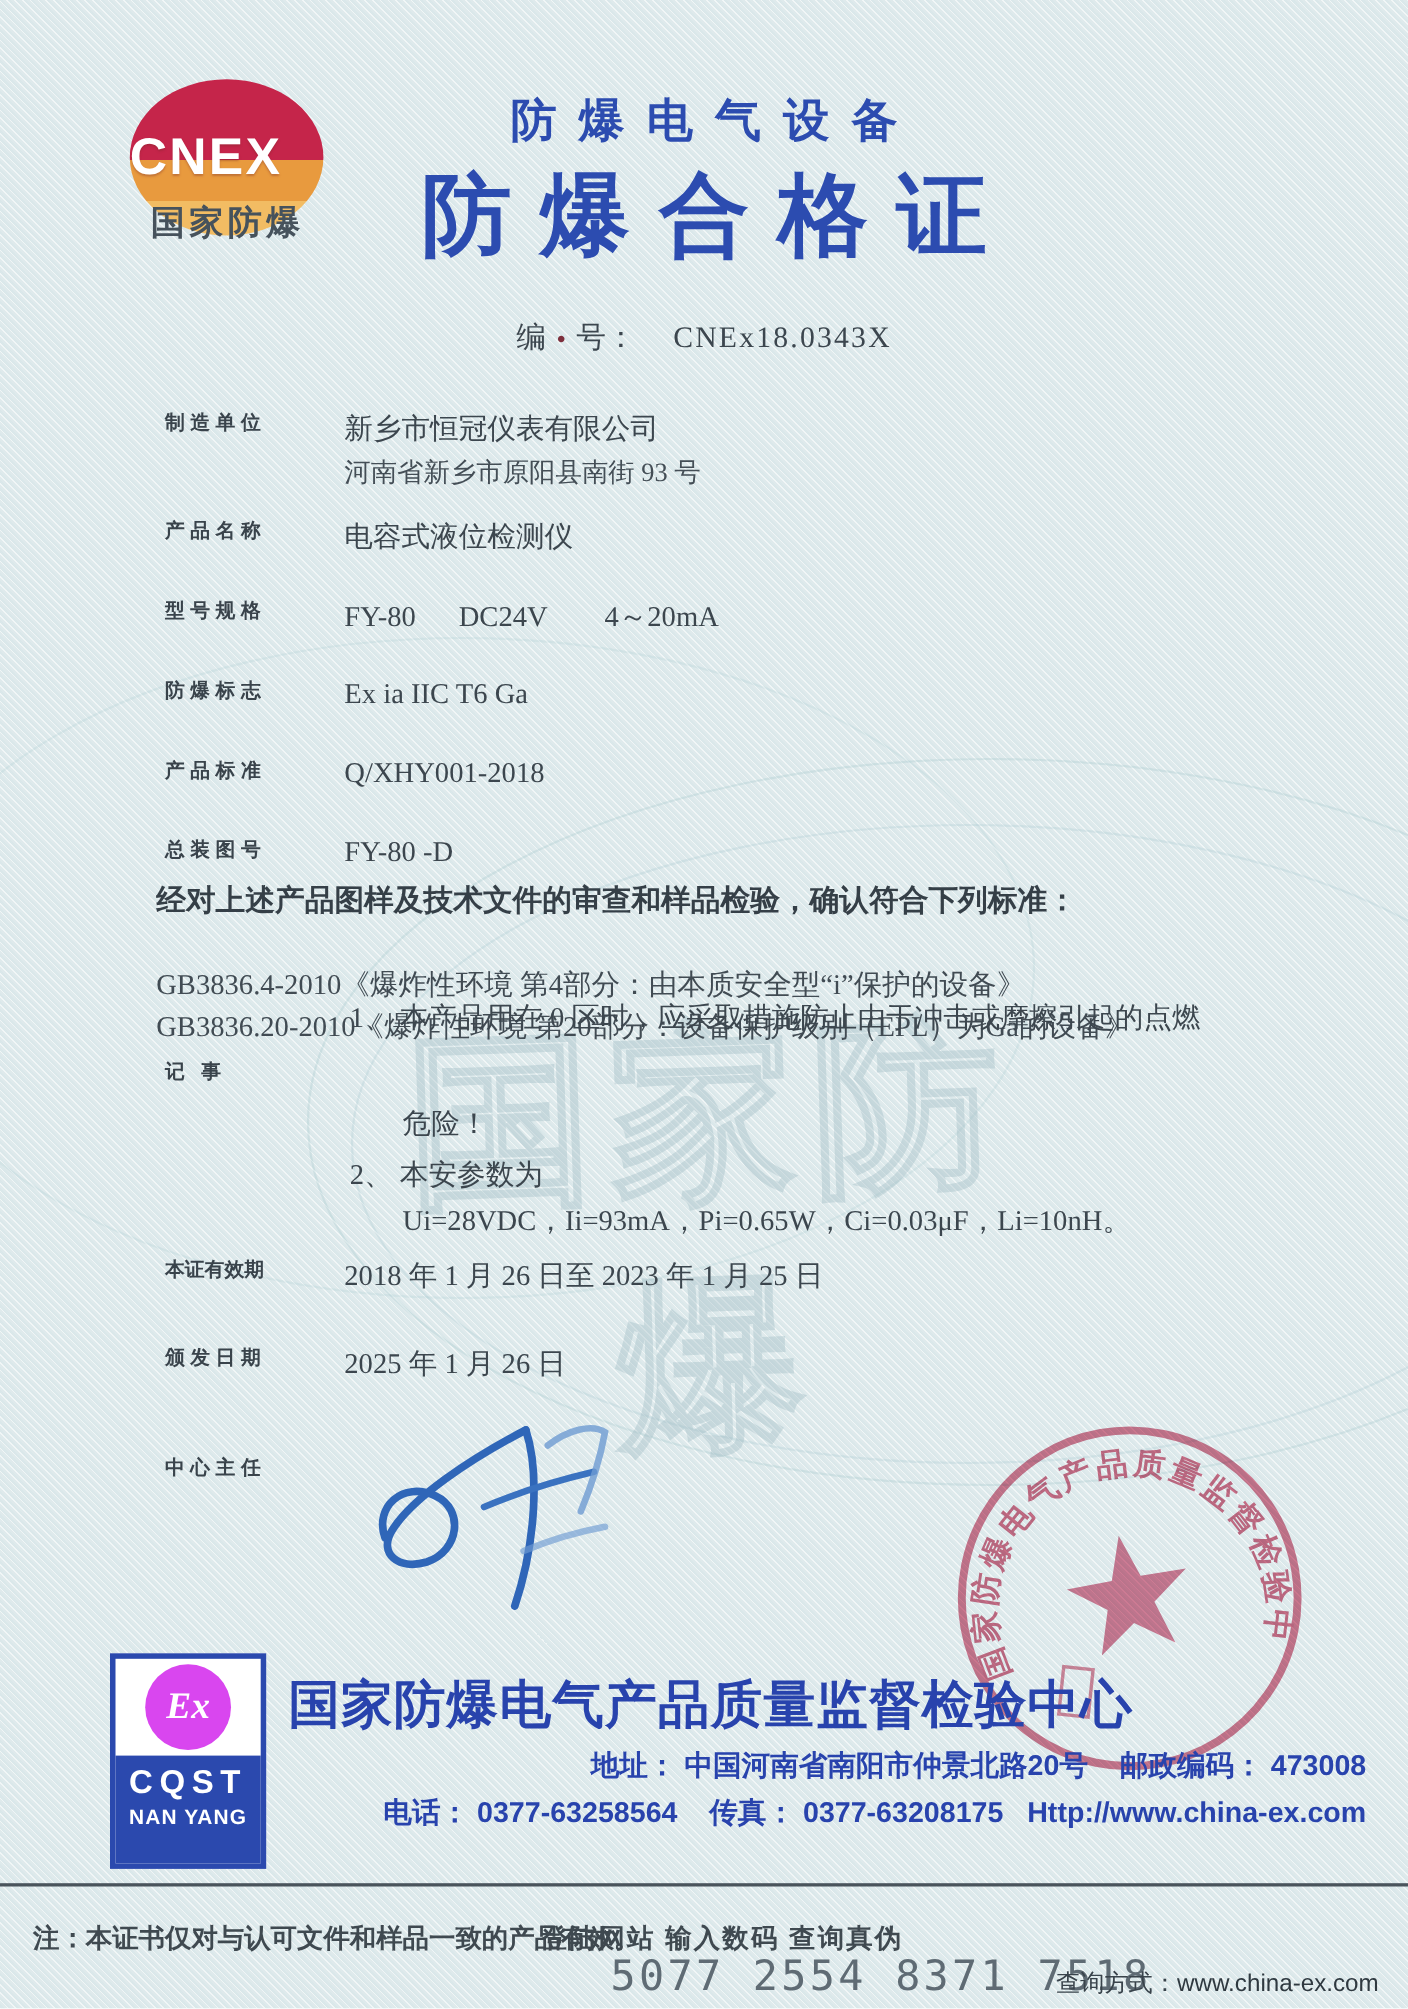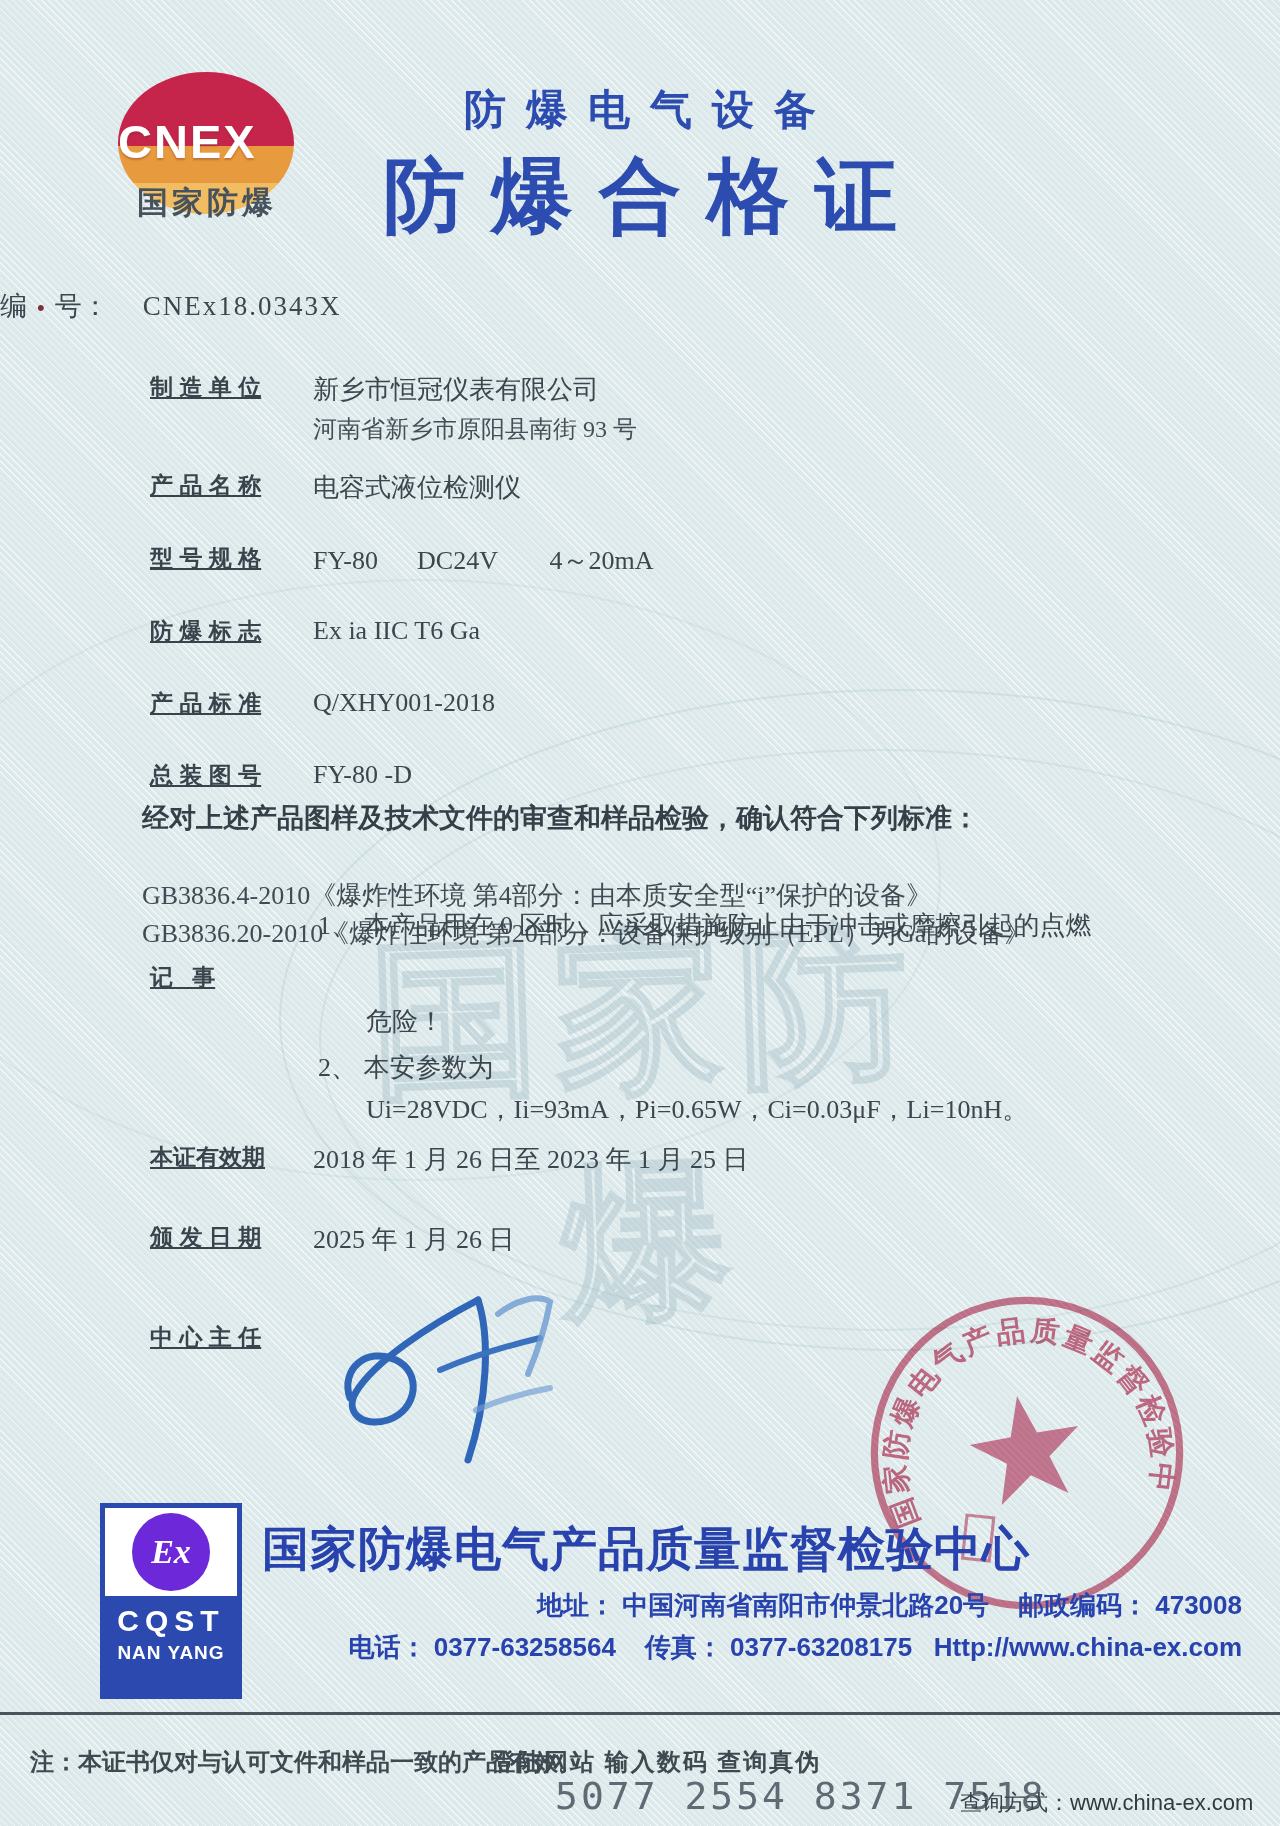--- a/index.html
+++ b/index.html
@@ -13,42 +13,42 @@
   }
   .abs{position:absolute;}
   
   .cnex-logo{left:118px;top:72px;width:176px;height:142px;border-radius:50%;
     background:linear-gradient(to bottom,#c5254a 0 52%,#e89a3e 52% 78%,#f2bc63 78% 100%);
     display:flex;align-items:center;}
   .cnex-logo span{color:#ffffff;font-weight:bold;font-size:47px;letter-spacing:2px;margin-top:-4px;text-shadow:0 2px 2px rgba(120,40,40,.35);}
   .logo-caption{left:112px;top:182px;width:190px;text-align:center;font-size:31px;letter-spacing:4px;color:#46525c;font-weight:600;}
   .subtitle{left:0;right:0;top:82px;text-align:center;font-size:42px;font-weight:bold;color:#2c4cb0;letter-spacing:20px;text-indent:20px;}
   .title{left:0;right:0;top:142px;text-align:center;font-size:82px;font-weight:bold;color:#2c4cb0;letter-spacing:26px;text-indent:26px;}
-  .certno{left:0;right:0;top:288px;font-size:27px;color:#3c464e;}
+  .certno{left:0;right:0;top:288px;text-align:center;font-size:27px;color:#3c464e;}
   .certno .dot{color:#7d2f3c;font-size:22px;padding:0 10px;}
   .certno .val{font-family:"Liberation Serif",serif;padding-left:34px;letter-spacing:2px;}
   
   .wm{left:300px;top:900px;width:700px;text-align:center;font-size:170px;font-weight:bold;letter-spacing:14px;
       color:transparent;-webkit-text-stroke:2px rgba(150,180,188,.33);transform:rotate(-2deg);}
   .guilloche{left:0;top:0;pointer-events:none;}
   
-  .flabel{left:150px;font-size:23px;font-weight:600;color:#39434b;white-space:pre;text-decoration:underline;}
+  .flabel{left:150px;font-size:18px;font-weight:600;color:#39434b;white-space:pre;}
   .fvalue{left:313px;font-size:26px;font-family:"Liberation Serif",serif;color:#3c464e;white-space:pre;}
   .fvalue2{left:313px;font-size:24px;font-family:"Liberation Serif",serif;color:#444e56;white-space:pre;}
   .para{left:142px;font-size:27px;font-weight:600;color:#353f47;}
   .gb{left:142px;font-size:26px;font-family:"Liberation Serif",serif;color:#414b53;}
   .note-line{font-size:26px;font-family:"Liberation Serif",serif;color:#3c464e;white-space:pre;}
   
   .sig{left:300px;top:1270px;}
   
   .stamp{left:862px;top:1288px;width:330px;height:330px;opacity:.9;mix-blend-mode:multiply;transform:rotate(-10deg);}
   
   .badge{left:100px;top:1503px;width:142px;height:196px;background:#ffffff;border:5px solid #2b49ae;box-sizing:border-box;}
   .badge .circle{position:absolute;left:50%;top:44px;transform:translate(-50%,-50%);width:78px;height:78px;border-radius:50%;
-     background:#6d28d9;display:flex;align-items:center;justify-content:center;}
+     background:#d946ef;display:flex;align-items:center;justify-content:center;}
   .badge .circle span{color:#ffffff;font-size:34px;font-weight:bold;font-family:"Liberation Serif",serif;font-style:italic;}
   .badge .band{position:absolute;left:0;right:0;bottom:0;height:98px;background:#2b49ae;color:#ffffff;text-align:center;}
   .badge .band .cqst{display:block;margin-top:8px;font-size:30px;letter-spacing:6px;font-weight:600;}
   .badge .band .ny{display:block;margin-top:4px;font-size:19px;letter-spacing:1px;font-weight:600;}
   .org-name{left:262px;top:1518px;width:790px;font-size:47px;font-weight:bold;color:#2843ad;letter-spacing:1px;white-space:nowrap;}
   .org-line{left:242px;top:0;width:1000px;text-align:right;color:#2843ad;font-weight:bold;font-size:26px;white-space:pre;}
   .hr{left:0;top:1712px;width:1280px;height:3px;background:#4a545c;}
   .foot-note{left:30px;top:1746px;font-size:24px;color:#3f4950;font-weight:600;}
   .foot-hint{left:492px;top:1746px;font-size:24px;color:#3f4950;font-weight:600;letter-spacing:2px;}
   .code{left:555px;top:1774px;font-size:38px;color:#5f6b74;font-family:"DejaVu Sans Mono",monospace;letter-spacing:3px;}

